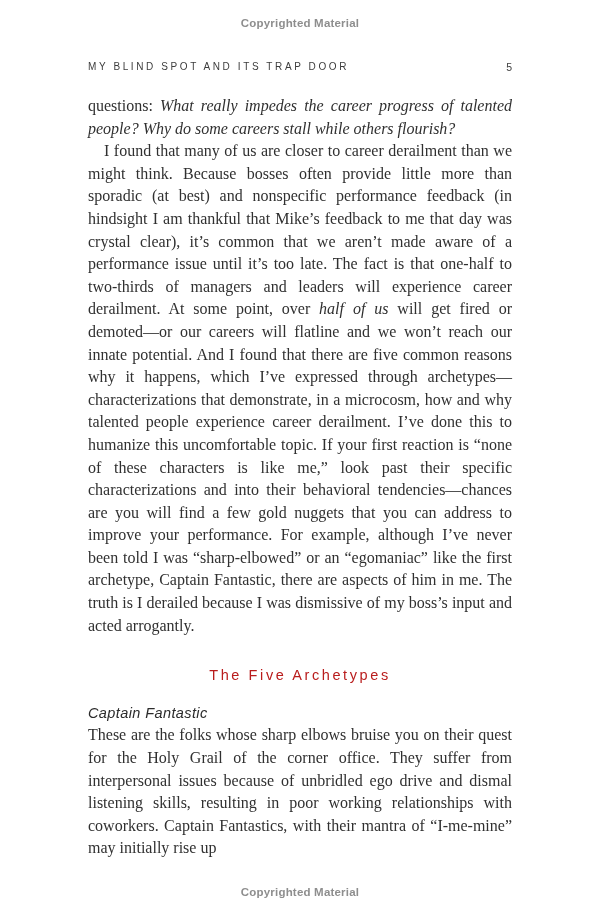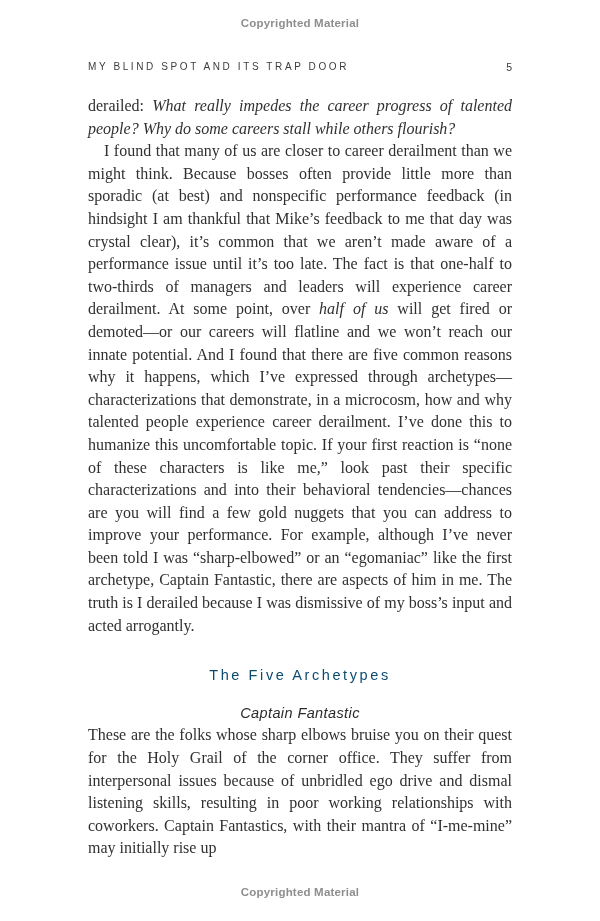--- a/index.html
+++ b/index.html
@@ -63,49 +63,49 @@
   .para.indent { text-indent: 16px; }
   .para em { }
 
   .section-heading {
     margin: 27px 0 0 0;
     text-align: center;
     font-family: "Liberation Sans", sans-serif;
     font-weight: normal;
     font-size: 14.5px;
     letter-spacing: 2.6px;
-    color: #0c4a6e;
+    color: #b91c1c;
   }
   .subsection-heading {
     margin: 15px 0 0 0;
     font-family: "Liberation Sans", sans-serif;
     font-style: italic;
     font-weight: normal;
     font-size: 14.5px;
     letter-spacing: 0.4px;
     color: #2b2b2b;
-    text-align: center;
+    text-align: left;
   }
   .para.after-heading { }
 </style>
 </head>
 <body>
 
 <div class="page">
 
   <div class="copyright top">Copyrighted Material</div>
 
   <div class="running-head">
     <span>MY BLIND SPOT AND ITS TRAP DOOR</span>
     <span class="page-num">5</span>
   </div>
 
   <div class="content">
 
-    <p class="para"><span>derailed: </span><em>What really impedes the career progress of talented people? Why do some careers stall while others flourish?</em></p>
+    <p class="para"><span>questions: </span><em>What really impedes the career progress of talented people? Why do some careers stall while others flourish?</em></p>
 
     <p class="para indent"><span>I found that many of us are closer to career derailment than we might think. Because bosses often provide little more than sporadic (at best) and nonspecific performance feedback (in hindsight I am thankful that Mike’s feedback to me that day was crystal clear), it’s common that we aren’t made aware of a performance issue until it’s too late. The fact is that one-half to two-thirds of managers and leaders will experience career derailment. At some point, over </span><em>half of us</em><span> will get fired or demoted—or our careers will flatline and we won’t reach our innate potential. And I found that there are five common reasons why it happens, which I’ve expressed through archetypes—characterizations that demonstrate, in a microcosm, how and why talented people experience career derailment. I’ve done this to humanize this uncomfortable topic. If your first reaction is “none of these characters is like me,” look past their specific characterizations and into their behavioral tendencies—chances are you will find a few gold nuggets that you can address to improve your performance. For example, although I’ve never been told I was “sharp-elbowed” or an “egomaniac” like the first archetype, Captain Fantastic, there are aspects of him in me. The truth is I derailed because I was dismissive of my boss’s input and acted arrogantly.</span></p>
 
     <h2 class="section-heading">The Five Archetypes</h2>
 
     <h3 class="subsection-heading">Captain Fantastic</h3>
 
     <p class="para after-heading">These are the folks whose sharp elbows bruise you on their quest for the Holy Grail of the corner office. They suffer from interpersonal issues because of unbridled ego drive and dismal listening skills, resulting in poor working relationships with coworkers. Captain Fantastics, with their mantra of “I-me-mine” may initially rise up</p>
 
   </div>

